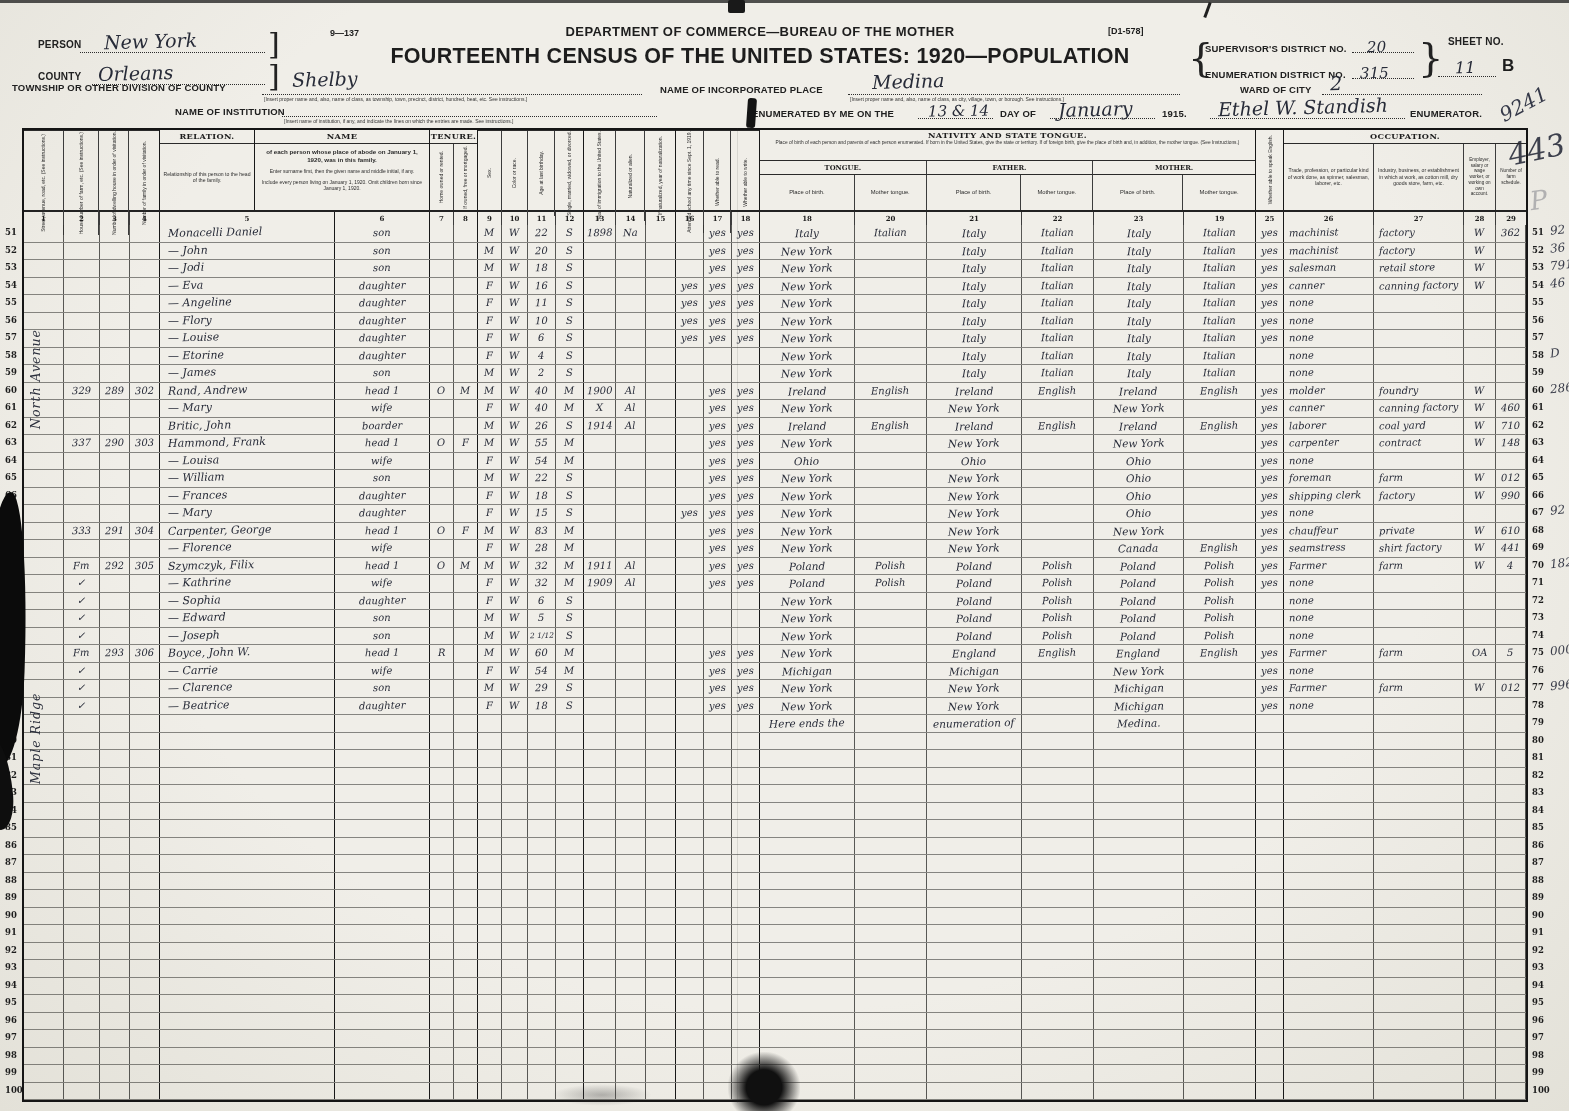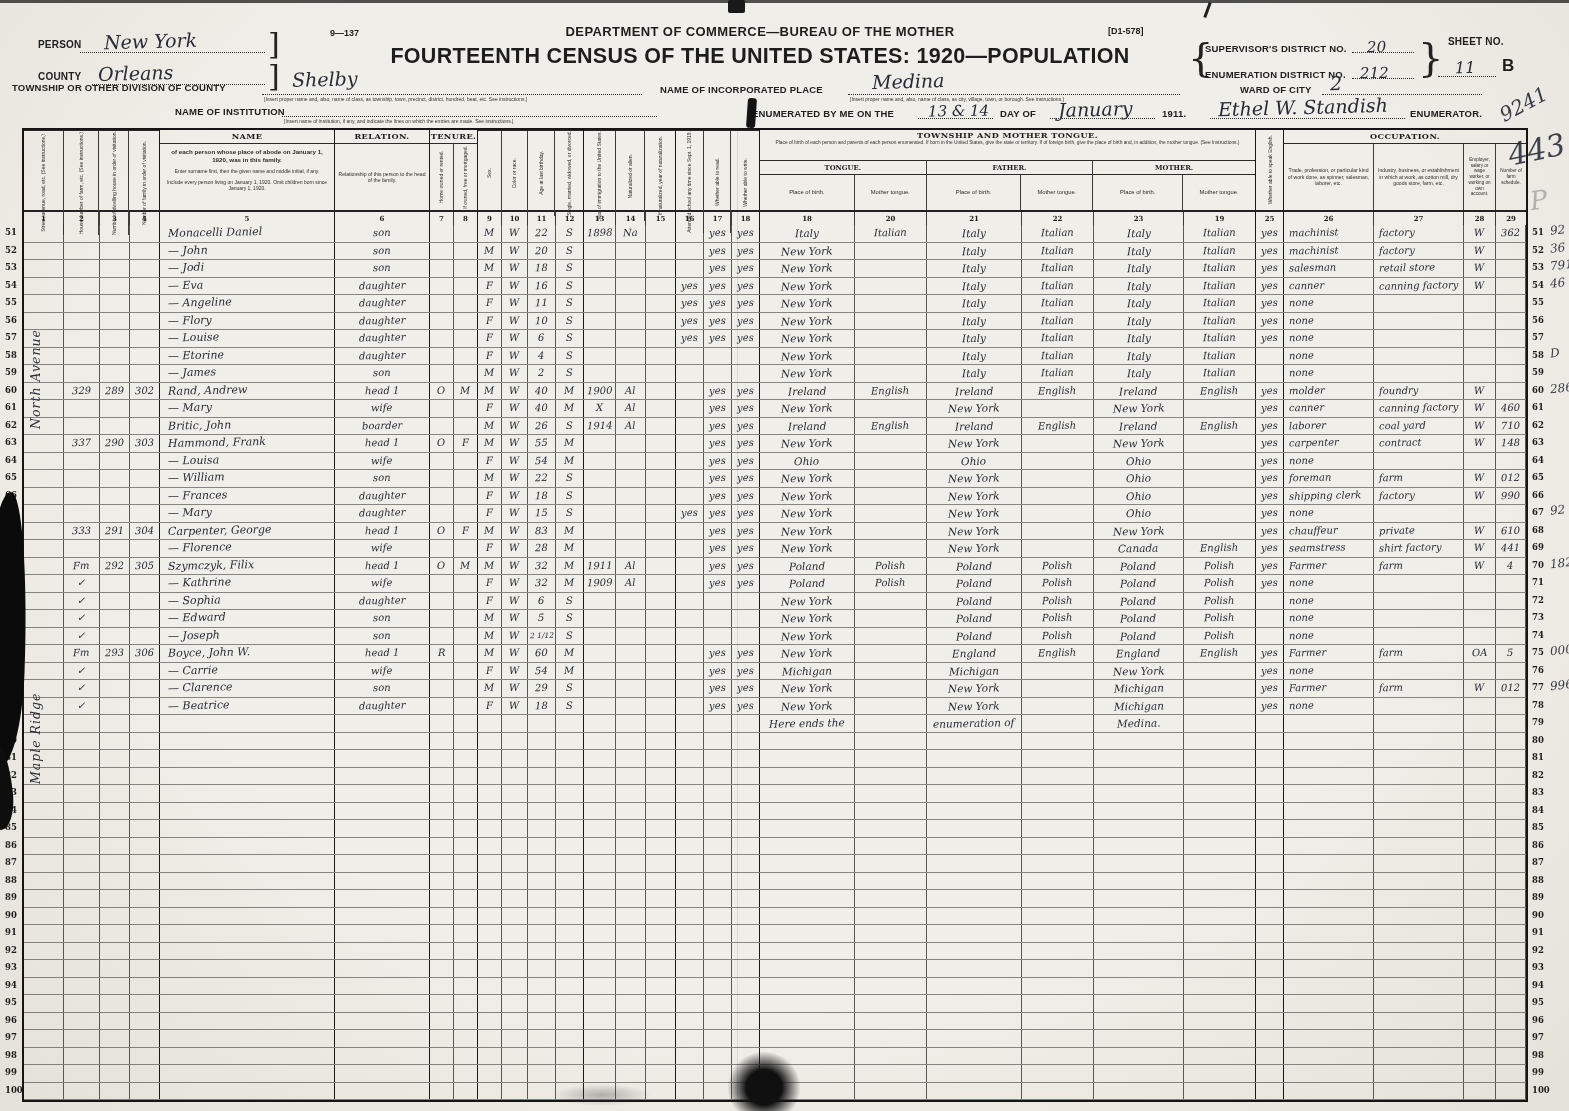--- a/index.html
+++ b/index.html
@@ -72,21 +72,21 @@
 <div class="abs" style="left:1108px;top:26px;font-weight:bold;font-size:9px;">[D1-578]</div>
 
 <div class="abs brace" style="left:1188px;top:34px;font-size:40px;">{</div>
 <div class="abs" style="left:1205px;top:38px;">
   <span class="plbl" style="font-size:9.5px;">SUPERVISOR'S DISTRICT NO.</span>
   <span class="hw hw-md" style="display:inline-block;margin-left:16px;">20</span>
 </div>
 <div class="abs dotline" style="left:1352px;top:52px;width:62px;"></div>
 <div class="abs" style="left:1205px;top:64px;">
   <span class="plbl" style="font-size:9.5px;">ENUMERATION DISTRICT NO.</span>
-  <span class="hw hw-md" style="display:inline-block;margin-left:10px;">212</span>
+  <span class="hw hw-md" style="display:inline-block;margin-left:10px;">315</span>
 </div>
 <div class="abs dotline" style="left:1352px;top:78px;width:62px;"></div>
 <div class="abs brace" style="left:1418px;top:34px;font-size:40px;">}</div>
 
 <div class="abs plbl" style="left:1448px;top:36px;">SHEET NO.</div>
 <div class="abs hw hw-md" style="left:1455px;top:58px;font-size:16px;">11</div>
 <div class="abs dotline" style="left:1438px;top:76px;width:58px;"></div>
 <div class="abs" style="left:1502px;top:56px;font-weight:bold;font-size:17px;">B</div>
 
 <div class="abs plbl" style="left:12px;top:82px;font-size:9.5px;">TOWNSHIP OR OTHER DIVISION OF COUNTY</div>
@@ -106,21 +106,21 @@
 <div class="abs plbl" style="left:175px;top:106px;font-size:9.5px;">NAME OF INSTITUTION</div>
 <div class="abs dotline" style="left:282px;top:116px;width:375px;"></div>
 <div class="abs psm" style="left:284px;top:118px;width:372px;overflow:hidden;">[Insert name of institution, if any, and indicate the lines on which the entries are made.   See instructions.]</div>
 
 <div class="abs plbl" style="left:752px;top:108px;font-size:9.5px;">ENUMERATED BY ME ON THE</div>
 <div class="abs hw hw-md" style="left:928px;top:102px;">13 &amp; 14</div>
 <div class="abs dotline" style="left:918px;top:118px;width:75px;"></div>
 <div class="abs plbl" style="left:1000px;top:108px;font-size:9.5px;">DAY OF</div>
 <div class="abs hw hw-lg" style="left:1058px;top:98px;">January</div>
 <div class="abs dotline" style="left:1050px;top:118px;width:105px;"></div>
-<div class="abs plbl" style="left:1162px;top:108px;font-size:9.5px;">1911.</div>
+<div class="abs plbl" style="left:1162px;top:108px;font-size:9.5px;">1915.</div>
 <div class="abs hw hw-lg" style="left:1218px;top:96px;">Ethel W. Standish</div>
 <div class="abs dotline" style="left:1210px;top:118px;width:195px;"></div>
 <div class="abs plbl" style="left:1410px;top:108px;font-size:9.5px;">ENUMERATOR.</div>
 <div class="abs hw" style="left:1498px;top:92px;font-size:20px;transform:rotate(-28deg);color:#343848;">9241</div>
 
 <div class="abs hw" style="left:1508px;top:132px;font-size:30px;transform:rotate(-12deg);color:#3d404d;">443</div>
 <div class="abs hw" style="left:1530px;top:185px;font-size:26px;transform:rotate(-8deg);color:rgba(70,72,86,.35);">P</div>
 
 <div id="sheet" style="width: 1502px;">
     <div class="groups" style="height: 80px;">
@@ -134,35 +134,35 @@
             <div class="vtxt">House number of farm, etc.  (See instructions.)</div>
           </div>
           <div class="dcell" style="width: 30px;">
             <div class="vtxt">Number of dwelling house in order of visitation.</div>
           </div>
           <div class="dcell" style="width: 30px;">
             <div class="vtxt">Number of family in order of visitation.</div>
           </div>
         </div>
       </div>
+      <div class="grp" style="width: 95px;">
+        <div class="grp-label">RELATION.</div>
+        <div class="descrow">
+          <div class="dcell" style="width: 95px;">
+            <div class="htxt">Relationship of this person to the head of the family.</div>
+          </div>
+        </div>
+      </div>
       <div class="grp" style="width: 175px;">
         <div class="grp-label">NAME</div>
         <div class="descrow">
           <div class="dcell" style="width: 175px; flex-direction: column; justify-content: flex-start; padding: 2px 4px;">
             <div style="font-size: 6.2px; font-weight: bold; line-height: 1.3; text-align: center; color: rgb(43, 43, 43); margin-top: 2px;">of each person whose place of abode on January 1, 1920, was in this family.</div>
             <div style="font-size: 5px; line-height: 1.3; text-align: center; color: rgb(43, 43, 43); margin-top: 4px;">Enter surname first, then the given name and middle initial, if any.</div>
             <div style="font-size: 5px; line-height: 1.3; text-align: center; color: rgb(43, 43, 43); margin-top: 4px;">Include every person living on January 1, 1920.  Omit children born since January 1, 1920.</div>
-          </div>
-        </div>
-      </div>
-      <div class="grp" style="width: 95px;">
-        <div class="grp-label">RELATION.</div>
-        <div class="descrow">
-          <div class="dcell" style="width: 95px;">
-            <div class="htxt">Relationship of this person to the head of the family.</div>
           </div>
         </div>
       </div>
       <div class="grp" style="width: 48px;">
         <div class="grp-label">TENURE.</div>
         <div class="descrow">
           <div class="dcell" style="width: 24px;">
             <div class="vtxt">Home owned or rented.</div>
           </div>
           <div class="dcell" style="width: 24px;">
@@ -209,21 +209,21 @@
           </div>
           <div class="dcell" style="width: 28px;">
             <div class="vtxt">Whether able to read.</div>
           </div>
           <div class="dcell" style="width: 28px;">
             <div class="vtxt">Whether able to write.</div>
           </div>
         </div>
       </div>
       <div class="grp" style="width: 496px;">
-        <div class="grp-label" style="height: 9px; line-height: 9px; border-bottom: none; margin-top: 1px;">TOWNSHIP AND MOTHER TONGUE.</div>
+        <div class="grp-label" style="height: 9px; line-height: 9px; border-bottom: none; margin-top: 1px;">NATIVITY AND STATE TONGUE.</div>
         <div style="font-size: 4.8px; line-height: 1.25; text-align: center; color: rgb(46, 46, 46); padding: 0px 6px 1px; border-bottom: 1px solid rgb(42, 42, 42); height: 19px; overflow: hidden;">Place of birth of each person and parents of each person enumerated.  If born in the United States, give the state or territory.  If of foreign birth, give the place of birth and, in addition, the mother tongue.  (See Instructions.)</div>
         <div class="descrow" style="flex: 0 0 14px;">
           <div class="dcell" style="width: 167px; border-bottom: 1px solid rgb(42, 42, 42); font-family: &quot;DejaVu Serif&quot;, serif; font-weight: bold; font-size: 6.8px;">TONGUE.</div>
           <div class="dcell" style="width: 167px; border-bottom: 1px solid rgb(42, 42, 42); font-family: &quot;DejaVu Serif&quot;, serif; font-weight: bold; font-size: 6.8px;">FATHER.</div>
           <div class="dcell" style="width: 162px; border-bottom: 1px solid rgb(42, 42, 42); font-family: &quot;DejaVu Serif&quot;, serif; font-weight: bold; font-size: 6.8px;">MOTHER.</div>
         </div>
         <div class="descrow">
           <div class="dcell" style="width: 95px;">
             <div class="htxt" style="font-size: 5.8px;">Place of birth.</div>
           </div>

